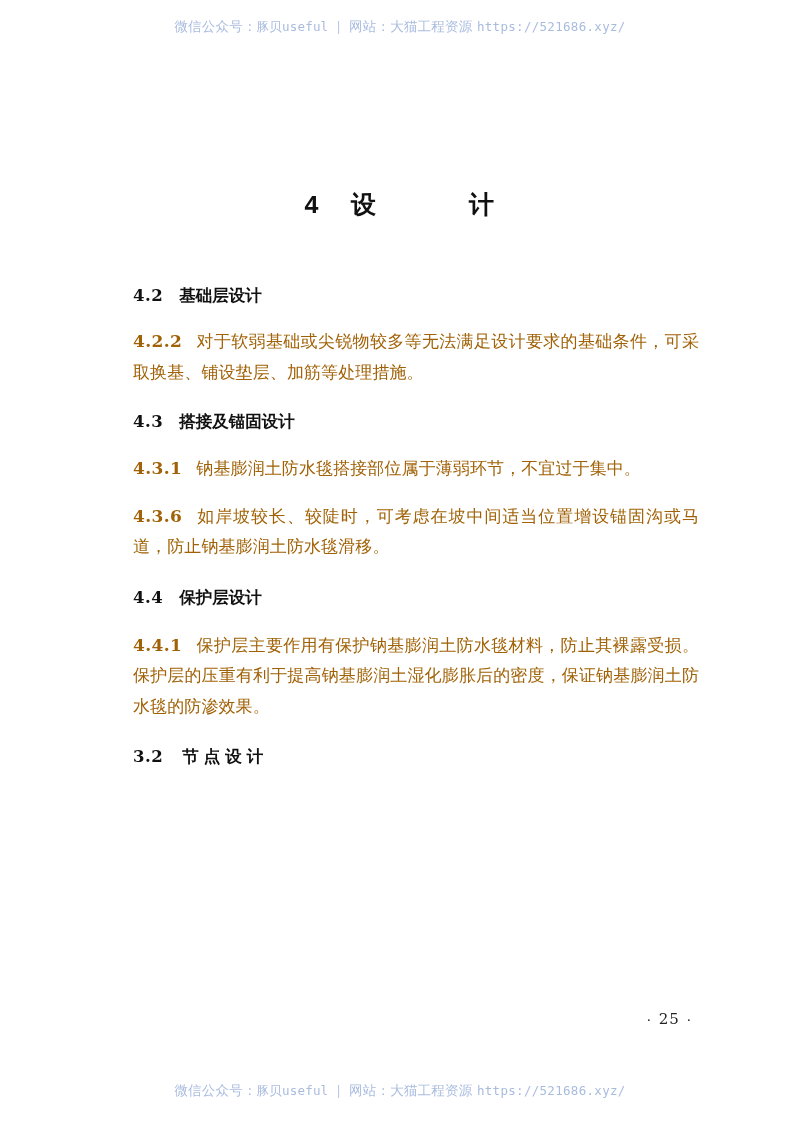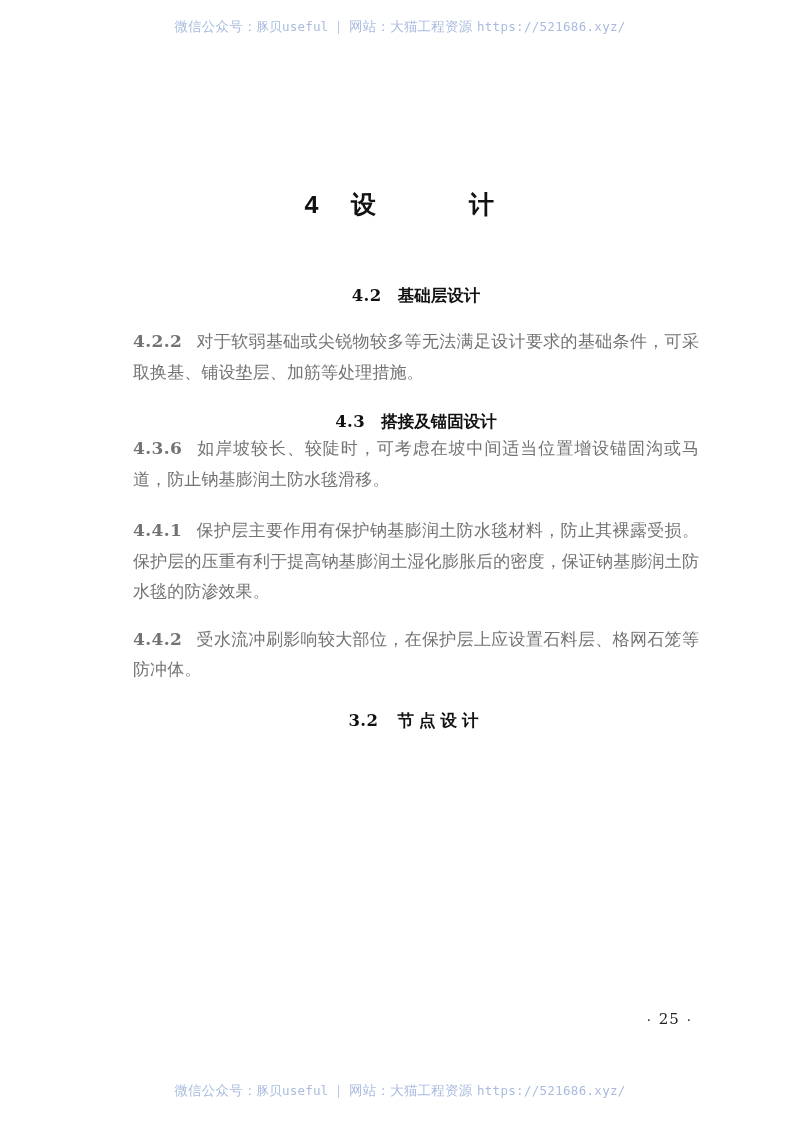--- a/index.html
+++ b/index.html
@@ -75,21 +75,21 @@
     margin-right: 30px;
   }
   .chapter-title .ct-text {
     display: inline-block;
     letter-spacing: 34px;
     padding-left: 2px;
   }
 
   
   .section-heading {
-    text-align: center;
+    text-align: left;
     font-size: 16.5px;
     font-weight: 700;
     color: #111111;
     font-family: "DejaVu Serif", "Liberation Serif", serif;
   }
   .section-heading .sh-num {
     display: inline-block;
     margin-right: 16px;
     letter-spacing: 0.5px;
   }
@@ -98,21 +98,21 @@
   }
   .section-heading.spaced .sh-text {
     letter-spacing: 5px;
     padding-left: 3px;
   }
 
   
   .clause {
     font-size: 17px;
     line-height: 30.5px;
-    color: #737373;
+    color: #a16207;
     text-align: justify;
     text-justify: inter-character;
     font-family: "DejaVu Serif", "Liberation Serif", serif;
   }
   .clause .c-num {
     font-weight: 700;
     letter-spacing: 0.4px;
     margin-right: 14px;
     white-space: nowrap;
   }
@@ -172,34 +172,37 @@
     </div>
 
     <p class="clause sp-4-2-2">
       <span class="c-num">4.2.2</span><span class="c-body">对于软弱基础或尖锐物较多等无法满足设计要求的基础条件，可采取换基、铺设垫层、加筋等处理措施。</span>
     </p>
 
     <div class="section-heading sp-4-3-head">
       <span class="sh-num">4.3</span><span class="sh-text">搭接及锚固设计</span>
     </div>
 
+    <p class="clause sp-4-3-1">
+      <span class="c-num">4.3.1</span><span class="c-body">钠基膨润土防水毯搭接部位属于薄弱环节，不宜过于集中。</span>
+    </p>
 
 
     <p class="clause sp-4-3-6">
       <span class="c-num">4.3.6</span><span class="c-body">如岸坡较长、较陡时，可考虑在坡中间适当位置增设锚固沟或马道，防止钠基膨润土防水毯滑移。</span>
     </p>
 
+    <div class="section-heading sp-4-4-head">
+      <span class="sh-num">4.4</span><span class="sh-text">保护层设计</span>
+    </div>
 
     <p class="clause sp-4-4-1">
       <span class="c-num">4.4.1</span><span class="c-body">保护层主要作用有保护钠基膨润土防水毯材料，防止其裸露受损。保护层的压重有利于提高钠基膨润土湿化膨胀后的密度，保证钠基膨润土防水毯的防渗效果。</span>
     </p>
 
-    <p class="clause sp-4-4-2">
-      <span class="c-num">4.4.2</span><span class="c-body">受水流冲刷影响较大部位，在保护层上应设置石料层、格网石笼等防冲体。</span>
-    </p>
 
 
     <div class="section-heading spaced sp-4-5-head">
       <span class="sh-num">3.2</span><span class="sh-text">节点设计</span>
     </div>
 
 
   </div>
 
   <div class="page-number">

